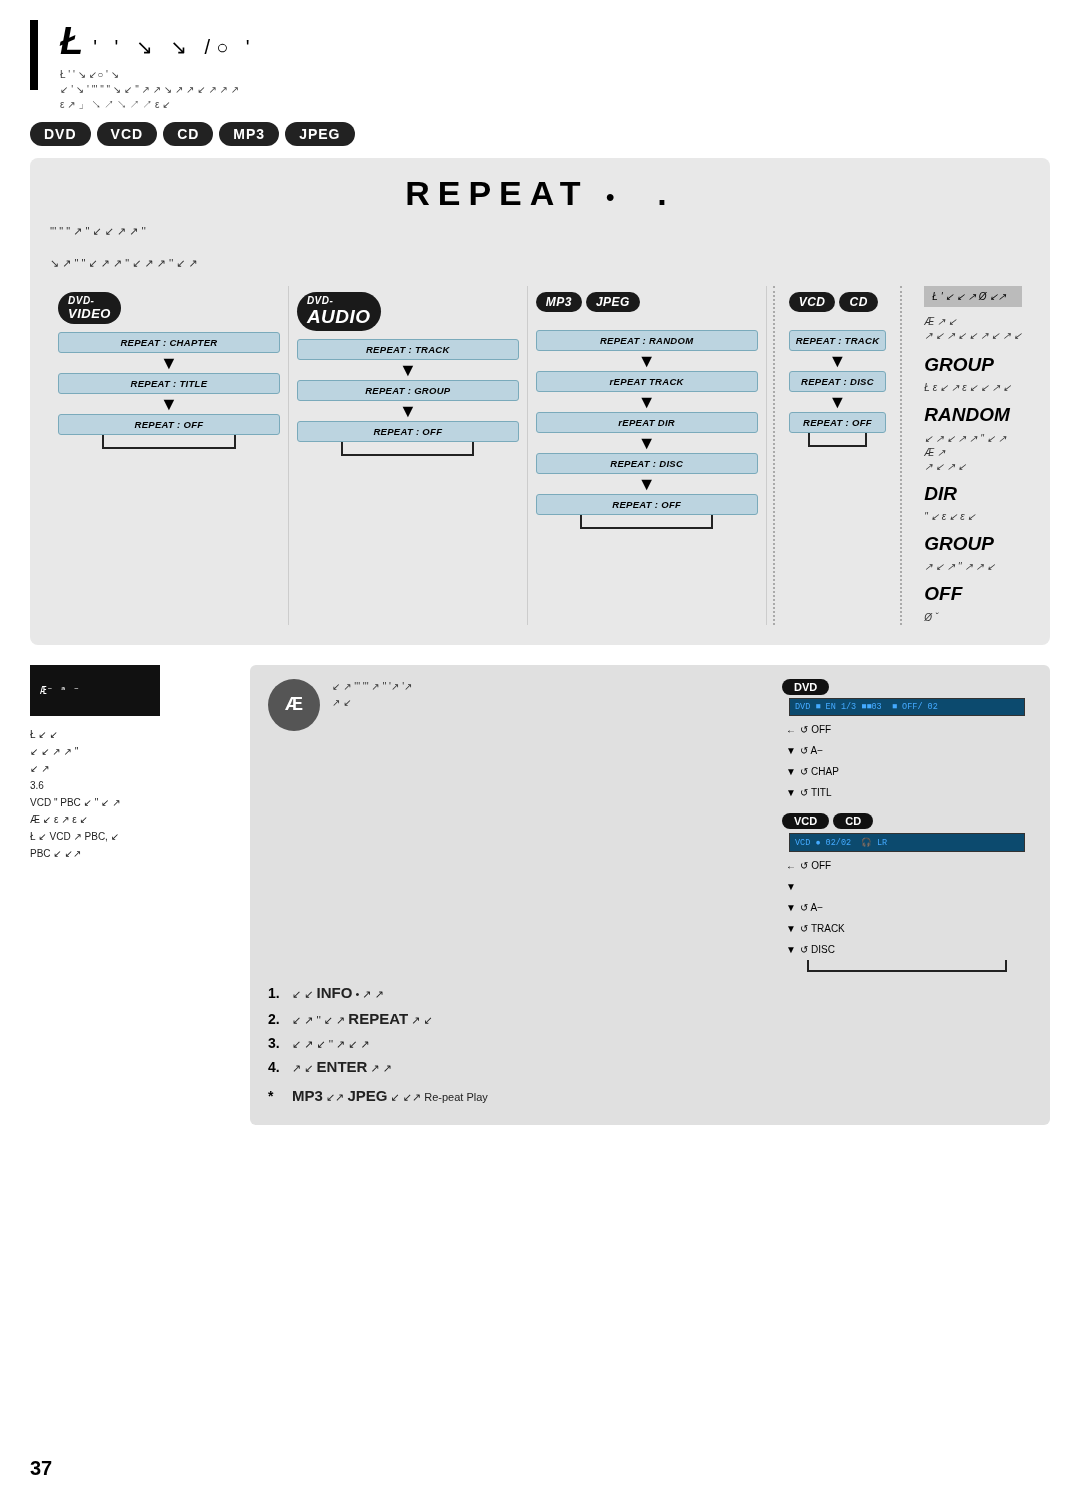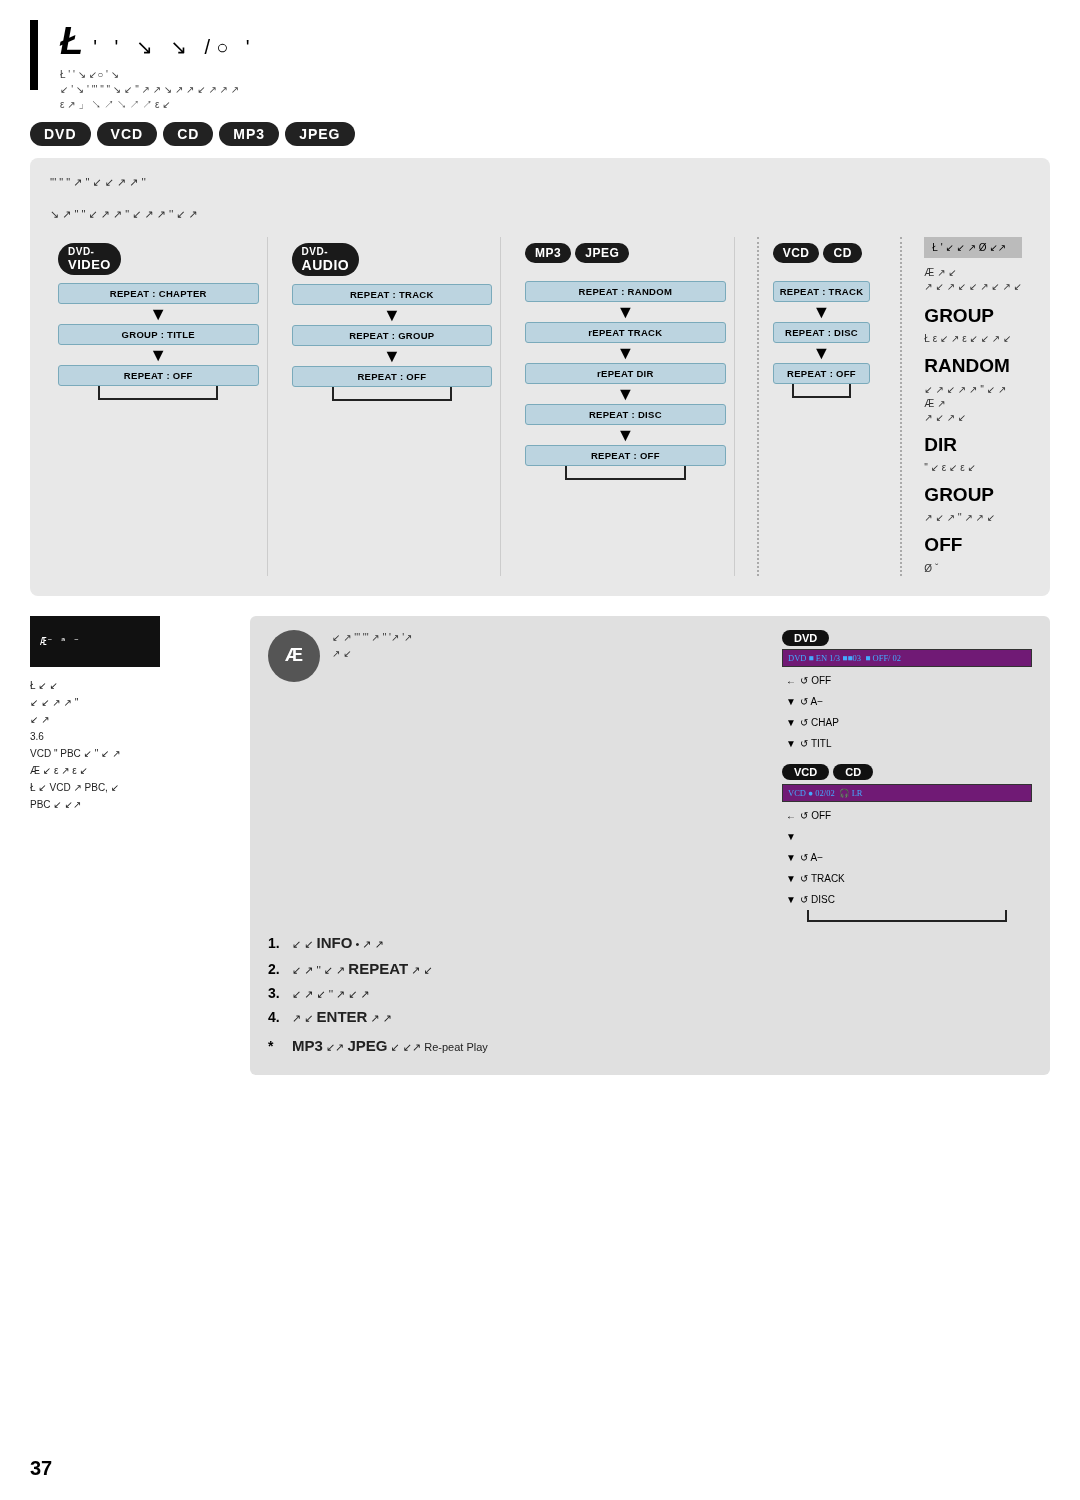--- a/index.html
+++ b/index.html
@@ -124,21 +124,22 @@
     }
 
     .repeat-bullet {
       font-size: 24px;
     }
 
     
     .chart-section {
       display: flex;
       width: 100%;
-      gap: 16px;
+      gap: 0;
+      font-style: italic;
     }
 
     .chart-col {
       flex: 1;
       padding: 6px 8px;
     }
 
     .chart-col-border {
       border-right: 1px solid #ccc;
     }
@@ -304,26 +305,26 @@
       background: #111;
       color: #fff;
       border-radius: 20px;
       padding: 2px 12px;
       font-size: 11px;
       font-weight: bold;
       display: inline-block;
     }
 
     .lcd-screen {
-      background: #701a75;
+      background: #0c4a6e;
       color: #4af;
-      font-family: Liberation Serif, serif;
+      font-family: Liberation Mono, monospace;
       font-size: 8.5px;
       padding: 3px 5px;
-      margin: 3px 0;
+      margin: 3px 7px;
       white-space: nowrap;
       border: 1px solid #333;
     }
 
     .lcd-arrows {
       font-size: 10px;
       line-height: 2.1;
       margin-left: 4px;
     }
 
@@ -364,47 +365,50 @@
   <div class="disc-badges">
     <span class="badge">DVD</span>
     <span class="badge">VCD</span>
     <span class="badge">CD</span>
     <span class="badge">MP3</span>
     <span class="badge">JPEG</span>
   </div>
 
   <div class="repeat-section">
 
+    <div style="text-align:center;margin-bottom:10px;">
+      <span class="repeat-title-row">REPEAT <span class="repeat-bullet">•</span> &nbsp;.</span>
+    </div>
     <div class="repeat-desc">''' " " ↗ " ↙ ↙ ↗ ↗ ''</div>
     <div class="repeat-desc">↘ ↗ " " ↙ ↗ ↗ " ↙ ↗ ↗ '' ↙ ↗</div>
 
     <div class="chart-section">
 
       <div class="chart-col chart-col-border">
         <div class="disc-type-badge">
           <div class="disc-type-small">DVD-</div>
           <div style="font-size:13px;font-weight:900;">VIDEO</div>
         </div>
 
         <div class="flow-group">
           <div class="flow-item">REPEAT : CHAPTER</div>
           <div style="display:flex;align-items:center;gap:6px;">
             <div class="flow-down-arrow">▼</div>
           </div>
-          <div class="flow-item">GROUP : TITLE</div>
+          <div class="flow-item">REPEAT : TITLE</div>
           <div class="flow-down-arrow">▼</div>
           <div class="flow-item">REPEAT : OFF</div>
           <div class="flow-close-bracket"></div>
         </div>
       </div>
 
       <div class="chart-col chart-col-border">
         <div class="disc-type-badge">
           <div class="disc-type-small">DVD-</div>
-          <div style="font-size:14px;font-weight:900;">AUDIO</div>
+          <div style="font-size:19px;font-weight:900;">AUDIO</div>
         </div>
 
         <div class="flow-group">
           <div class="flow-item">REPEAT : TRACK</div>
           <div class="flow-down-arrow">▼</div>
           <div class="flow-item">REPEAT : GROUP</div>
           <div class="flow-down-arrow">▼</div>
           <div class="flow-item">REPEAT : OFF</div>
           <div class="flow-close-bracket"></div>
         </div>

